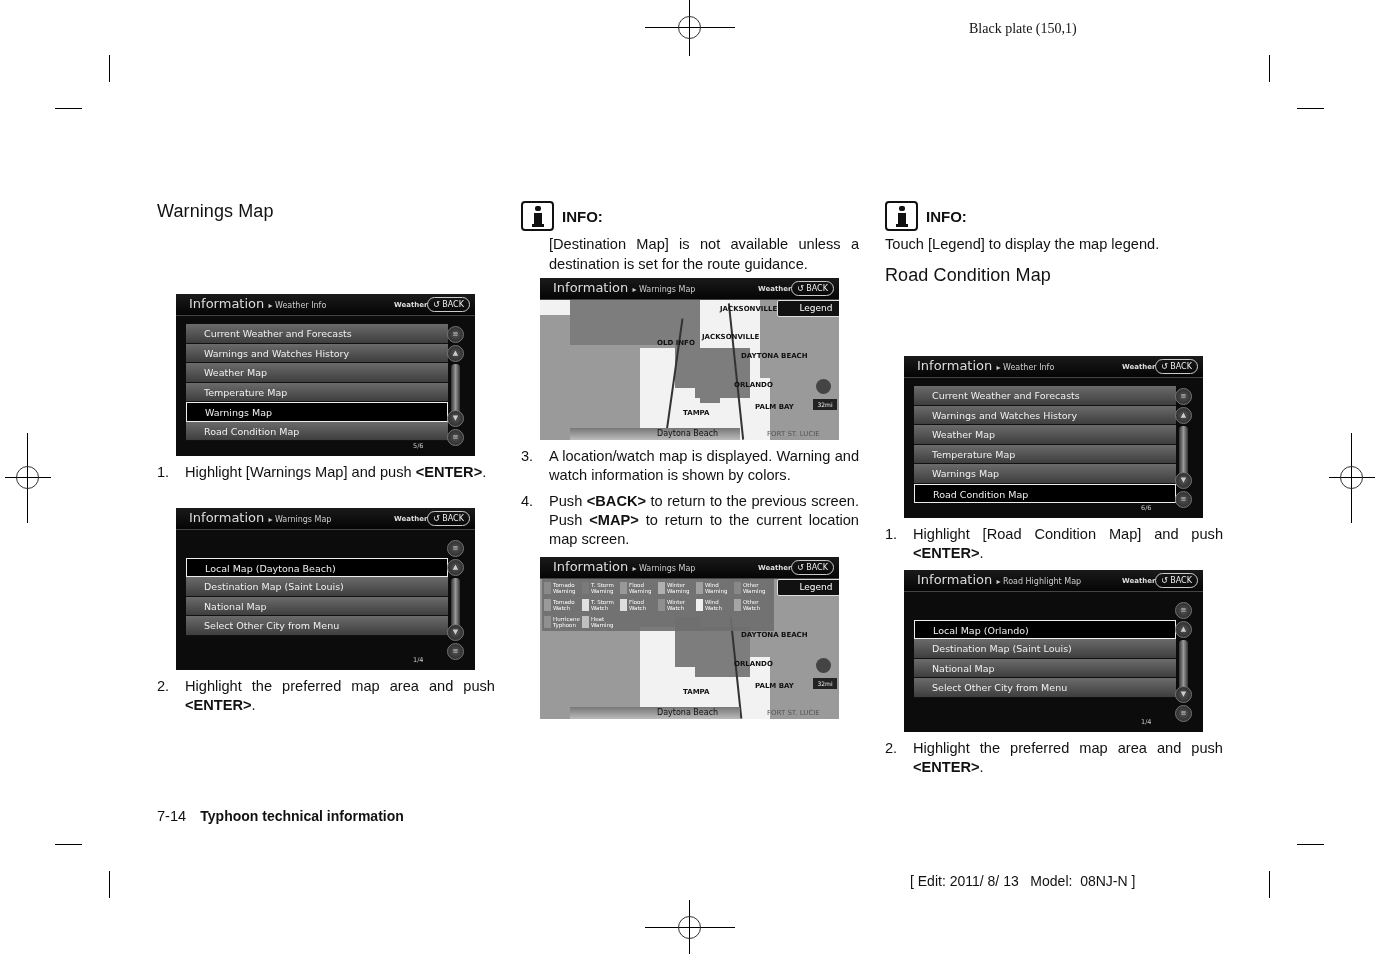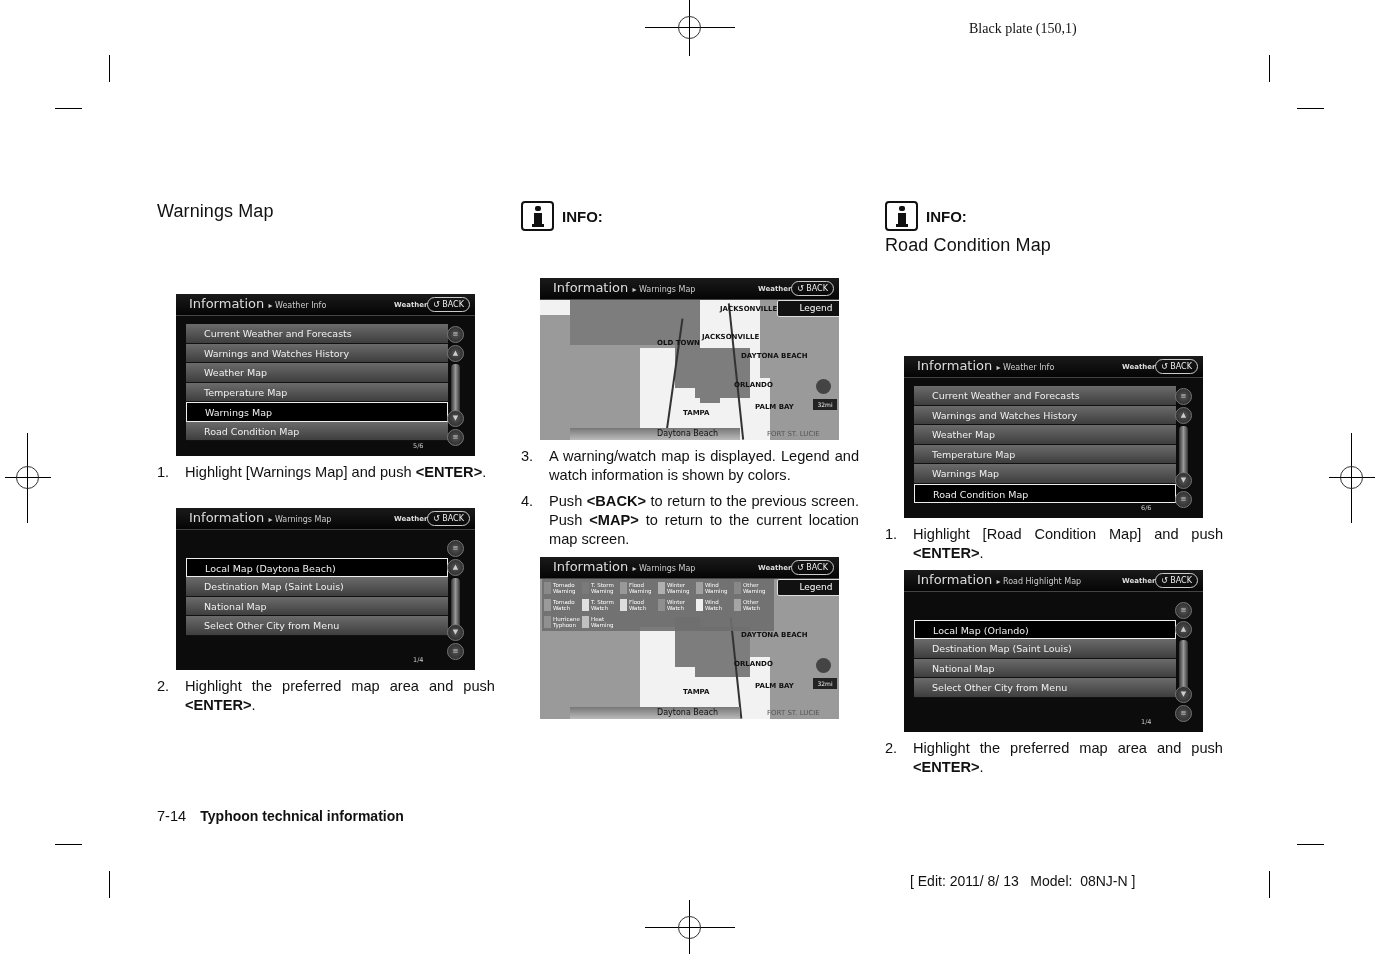--- a/index.html
+++ b/index.html
@@ -172,57 +172,58 @@
 
 <div class="col col2">
   <div class="info">
     <div class="info-icon">
         <div class="dot"></div>
         <div class="bar"></div>
         <div class="foot"></div>
       </div>
     <span class="info-label">INFO:</span>
   </div>
+  <p class="body" style="margin-left:28px;margin-top:4px;">[Destination Map] is not available unless a destination is set for the route guidance.</p>
 </div>
 
 <div class="screen map" style="left:540px;top:278px;">
   <div class="land" style="left:150px;top:22px;width:70px;height:110px;"></div>
   <div class="land" style="left:100px;top:70px;width:80px;height:92px;"></div>
   <div class="land" style="left:170px;top:100px;width:60px;height:62px;"></div>
   <div class="land" style="left:0px;top:22px;width:30px;height:15px;"></div>
   <div class="warn" style="left:30px;top:22px;width:130px;height:45px;"></div>
   <div class="warn" style="left:135px;top:40px;width:25px;height:70px;"></div>
   <div class="warn" style="left:155px;top:70px;width:55px;height:50px;"></div>
   <div class="warn" style="left:160px;top:110px;width:20px;height:15px;"></div>
   <div class="route" style="left:195px;top:25px;width:2px;height:137px;transform:rotate(-6deg);"></div>
   <div class="route" style="left:133px;top:40px;width:2px;height:122px;transform:rotate(8deg);"></div>
   <span class="city" style="left:180px;top:27px;">JACKSONVILLE</span>
   <span class="city" style="left:162px;top:55px;">JACKSONVILLE</span>
-  <span class="city" style="left:117px;top:61px;">OLD TOWN</span>
+  <span class="city" style="left:117px;top:61px;">OLD INFO</span>
   <span class="city" style="left:201px;top:74px;">DAYTONA BEACH</span>
   <span class="city" style="left:194px;top:103px;">ORLANDO</span>
   <span class="city" style="left:215px;top:125px;">PALM BAY</span>
   <span class="city" style="left:143px;top:131px;">TAMPA</span>
   <div class="scr-head">
     <span class="scr-title"><span>Information</span> <span class="scr-sub">▸ Warnings Map</span></span>
     <span class="scr-weather">Weather</span>
     <span class="scr-back"><span>↺</span> <span>BACK</span></span>
   </div>
   <div class="legend-btn">Legend</div>
   <div class="zoom-btn"></div>
   <div class="scale">32mi</div>
   <div class="bottom-bar"></div>
   <span class="bottom-label">Daytona Beach</span>
   <span class="fsl">FORT ST. LUCIE</span>
 </div>
 
 <div class="col" style="left:521px;top:447px;">
   <div class="step">
     <span class="num">3.</span>
-    <span class="txt">A warning/watch map is displayed. Legend and watch information is shown by colors.</span>
+    <span class="txt">A location/watch map is displayed. Warning and watch information is shown by colors.</span>
   </div>
 </div>
 <div class="col" style="left:521px;top:492px;">
   <div class="step">
     <span class="num">4.</span>
     <span class="txt"><span>Push </span><b>&lt;BACK&gt;</b><span> to return to the previous screen. Push </span><b>&lt;MAP&gt;</b><span> to return to the current location map screen.</span></span>
   </div>
 </div>
 
 <div class="screen map" style="left:540px;top:557px;">
@@ -266,20 +267,21 @@
 
 <div class="col col3">
   <div class="info">
     <div class="info-icon">
         <div class="dot"></div>
         <div class="bar"></div>
         <div class="foot"></div>
       </div>
     <span class="info-label">INFO:</span>
   </div>
+  <p class="body" style="margin-top:4px;margin-bottom:10px;">Touch [Legend] to display the map legend.</p>
   <h2 class="sec">Road Condition Map</h2>
 </div>
 
 <div class="screen" style="left:904px;top:356px;">
   <div class="scr-head">
     <span class="scr-title"><span>Information</span> <span class="scr-sub">▸ Weather Info</span></span>
     <span class="scr-weather">Weather</span>
     <span class="scr-back"><span>↺</span> <span>BACK</span></span>
   </div>
   <div class="menu">

